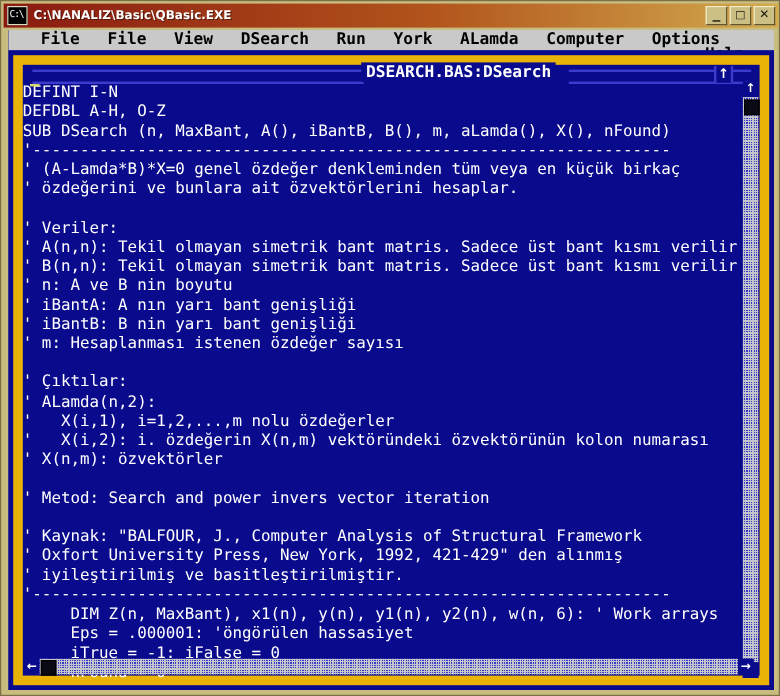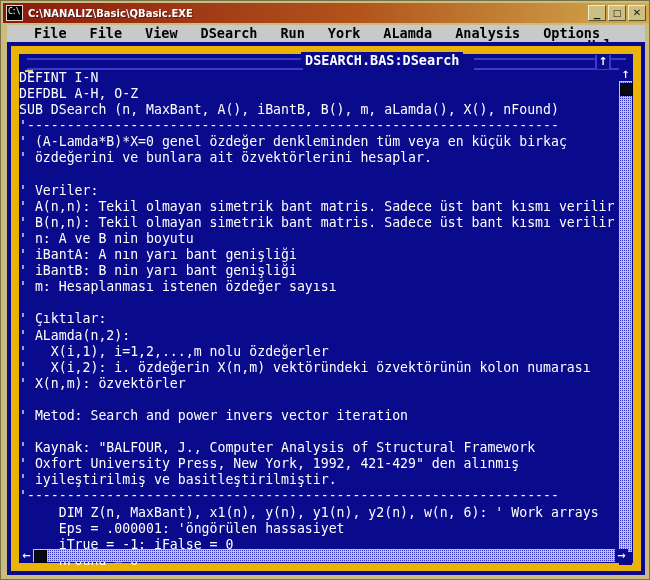--- a/index.html
+++ b/index.html
@@ -220,21 +220,21 @@
 
     <div id="menubar">
       <div id="menu-left">
         <div class="menu-item">File</div>
         <div class="menu-item">File</div>
         <div class="menu-item">View</div>
         <div class="menu-item">DSearch</div>
         <div class="menu-item">Run</div>
         <div class="menu-item">York</div>
         <div class="menu-item">ALamda</div>
-        <div class="menu-item">Analysis</div>
+        <div class="menu-item">Computer</div>
         <div class="menu-item">Options</div>
       </div>
       <div id="menu-right" class="menu-item">Help</div>
     </div>
 
     <div id="editor">
       <div id="editor-frame">
 
         <div class="title-rule" id="title-rule-l"></div>
         <div class="title-rule" id="title-rule-r"></div>

